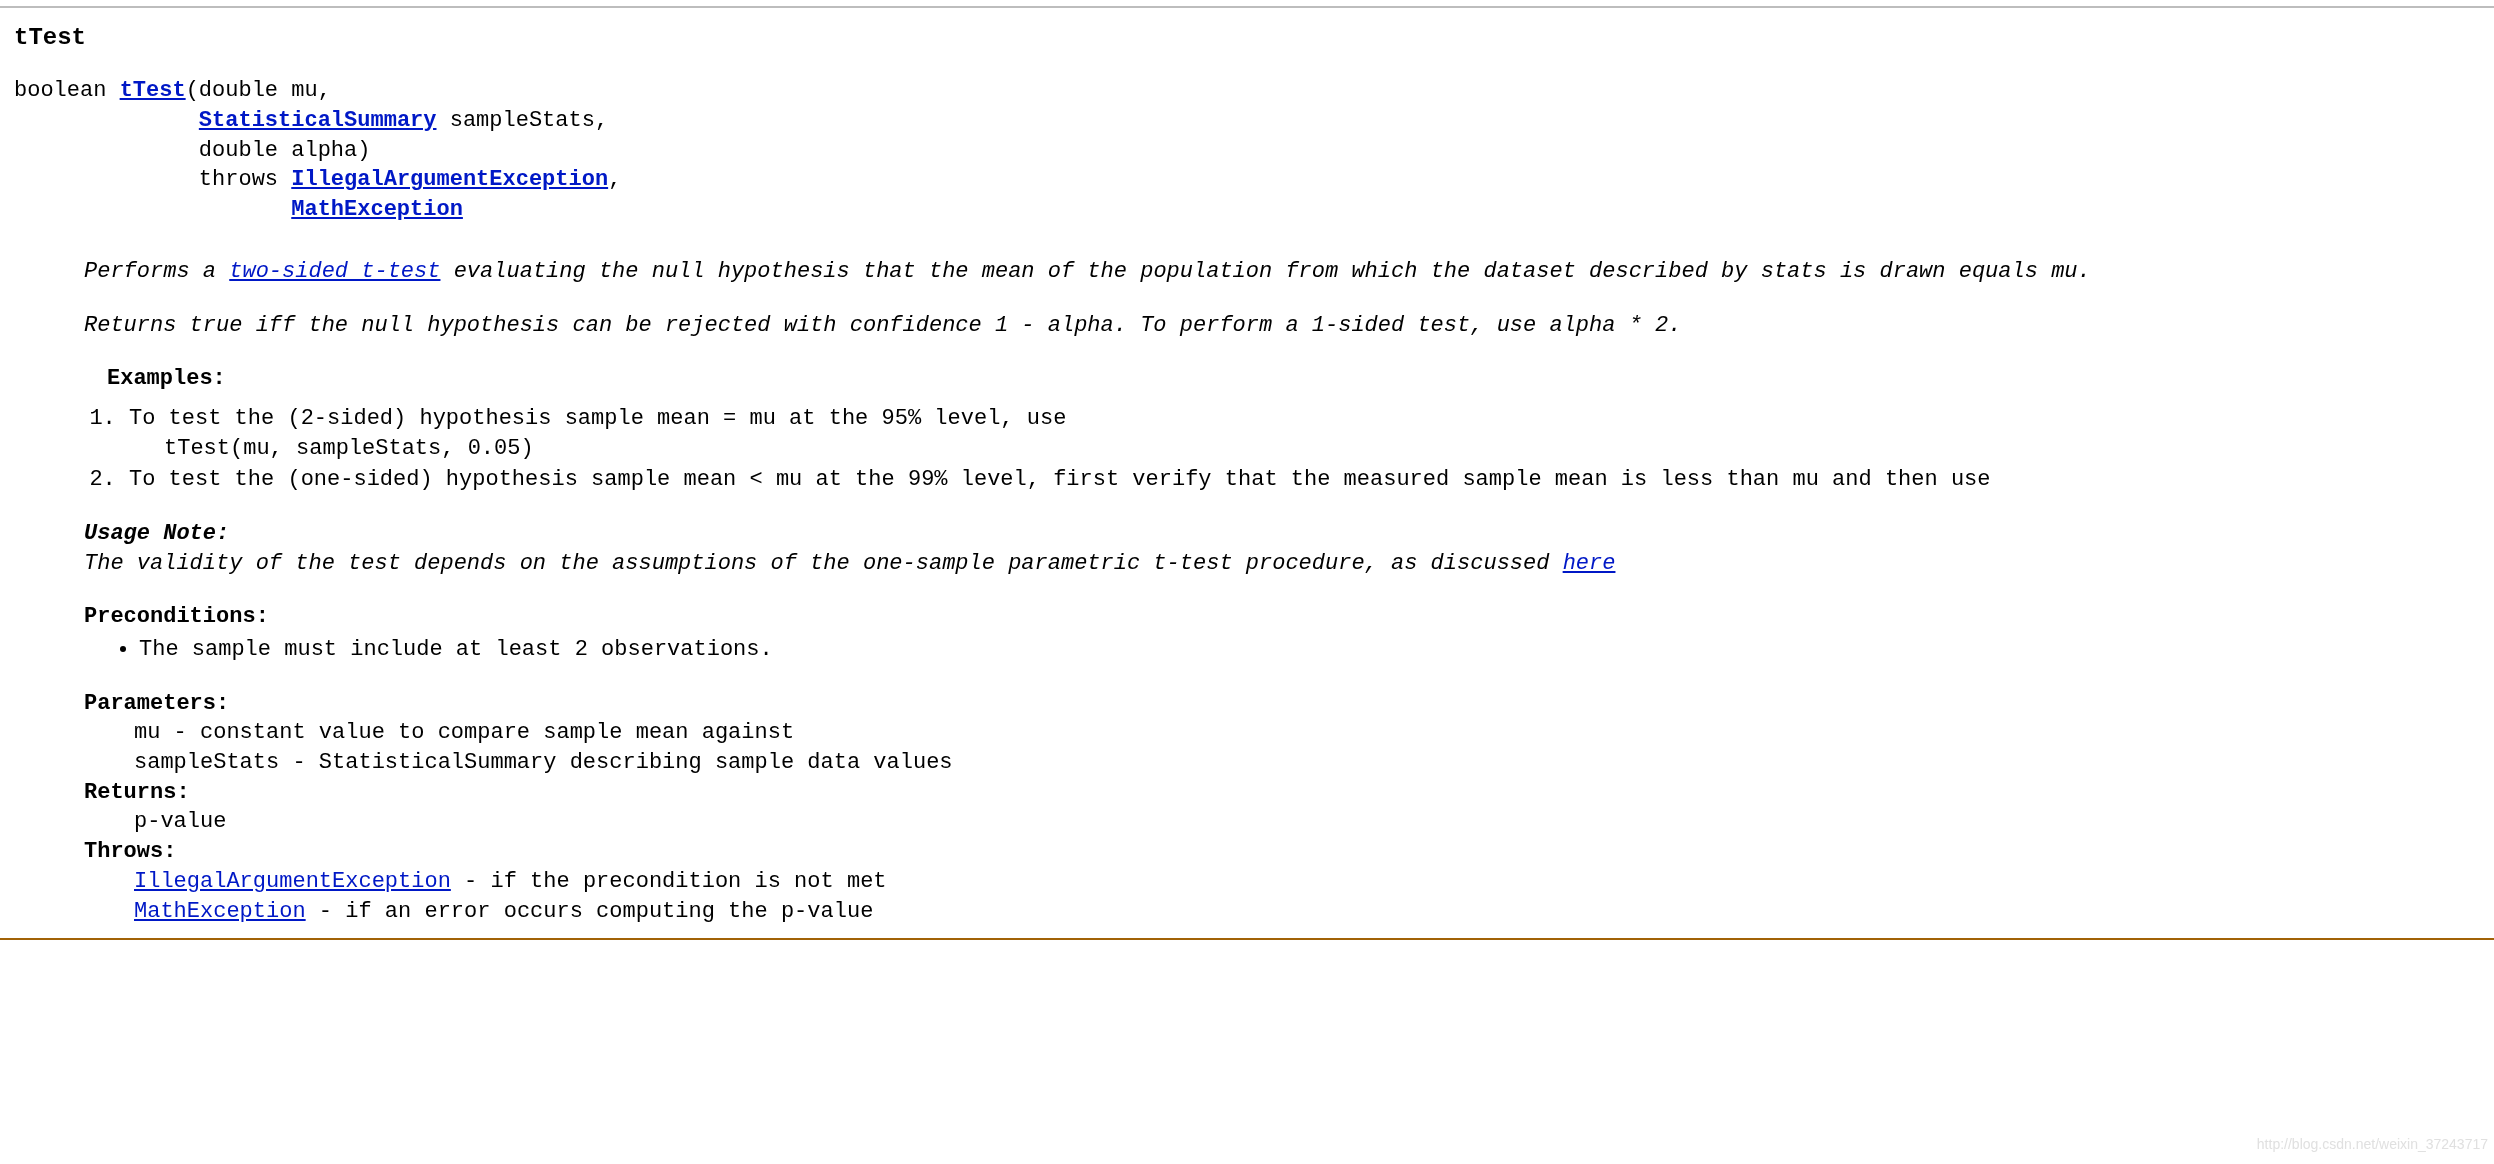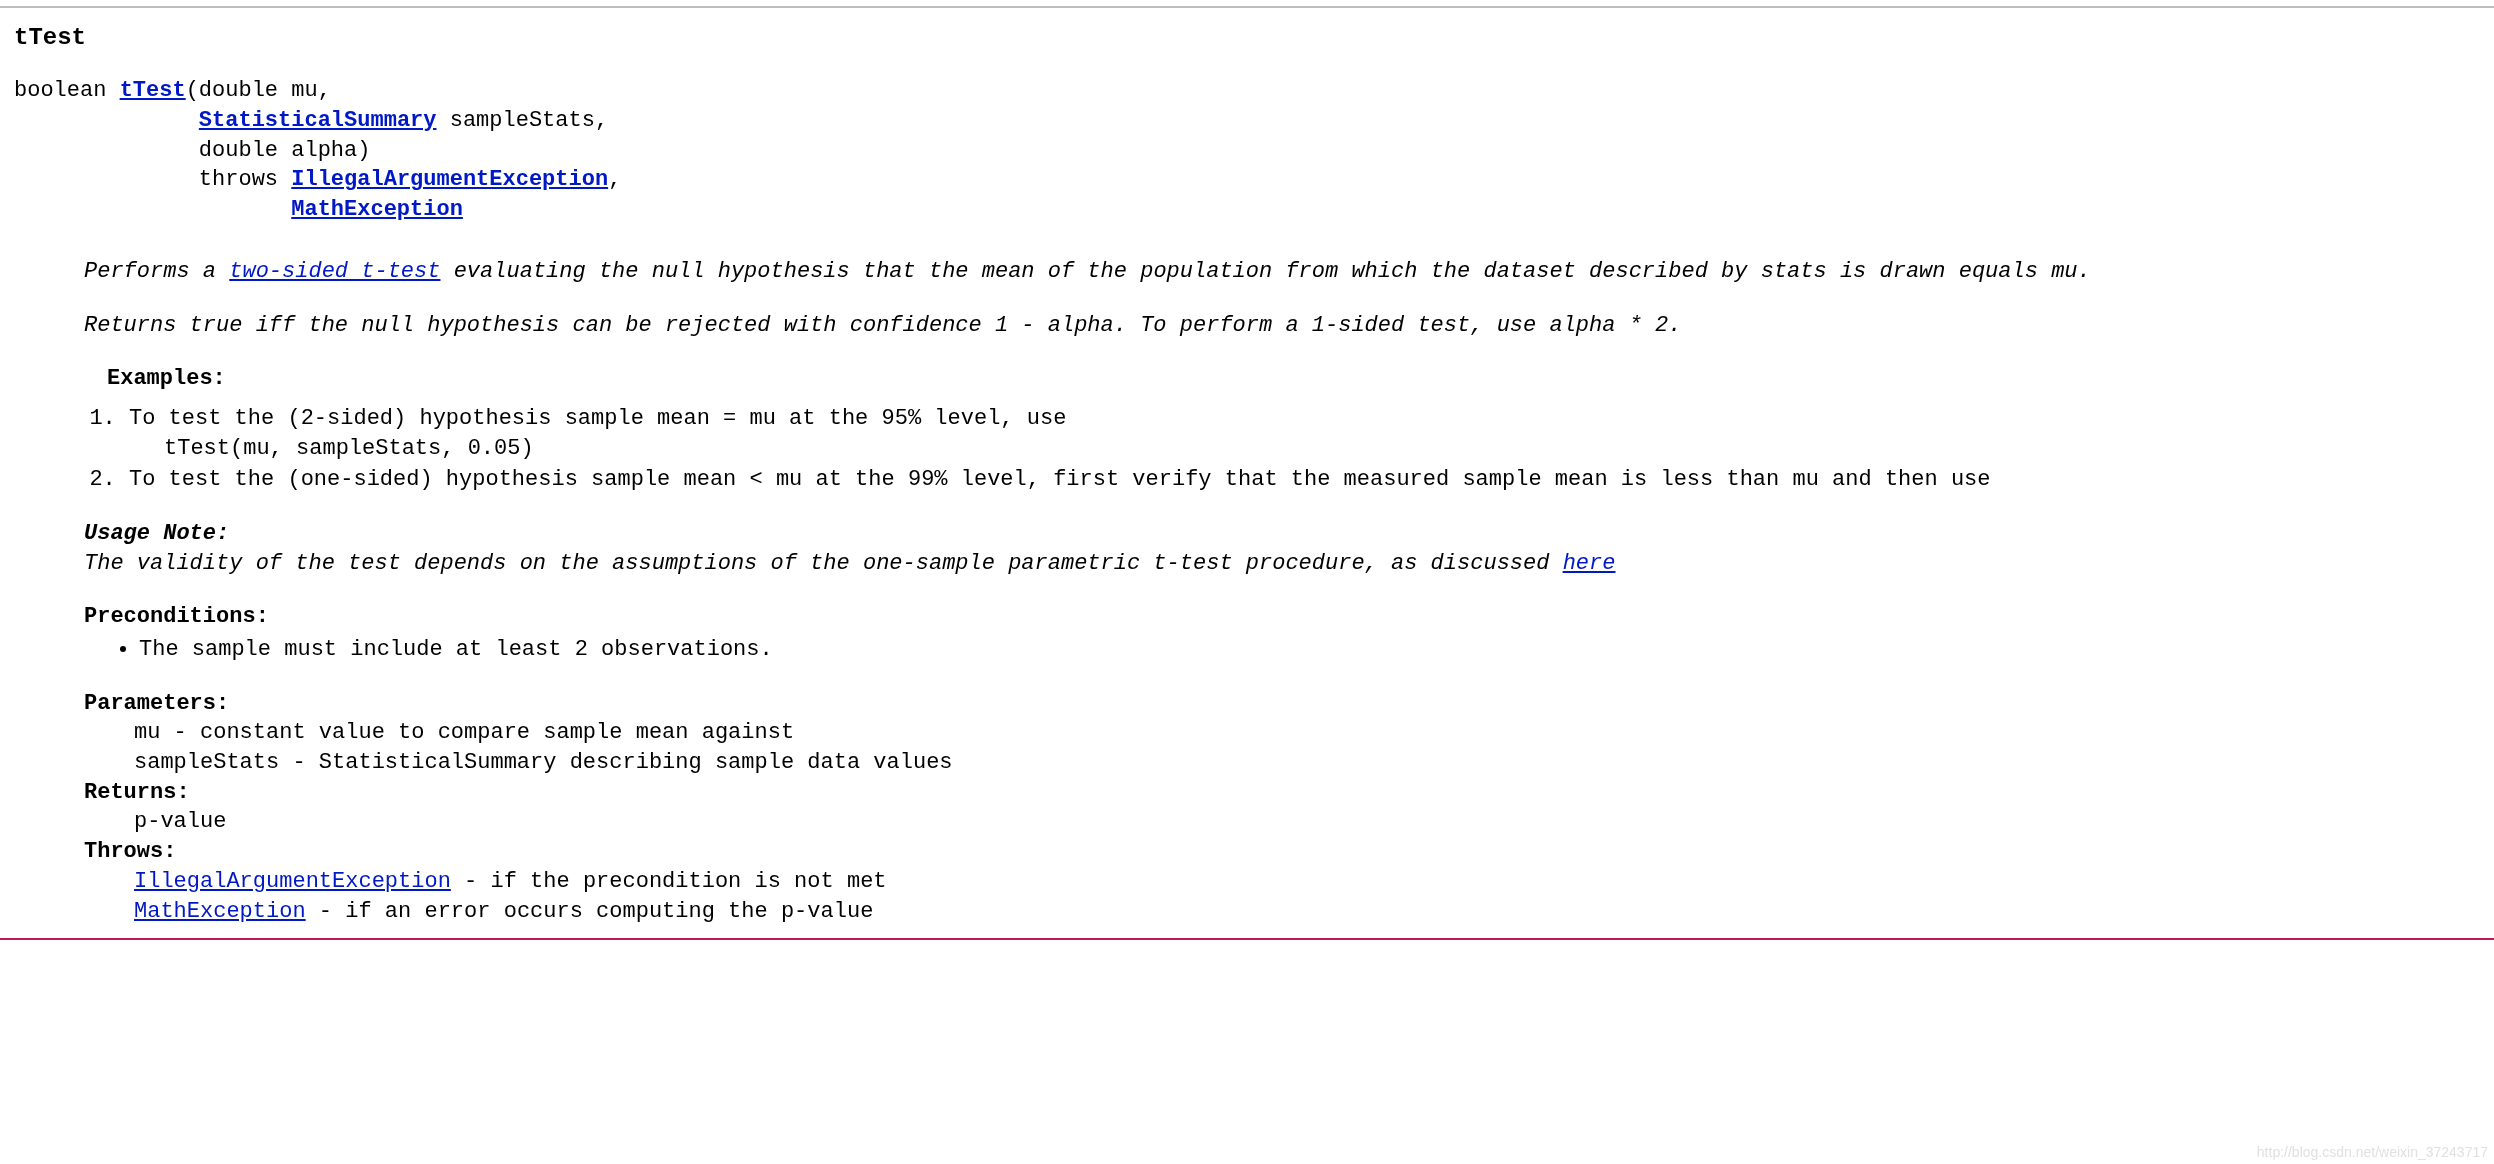--- a/index.html
+++ b/index.html
@@ -7,21 +7,21 @@
     font-size: 22px;
     line-height: 1.35;
     color: #000;
     background: #fff;
     margin: 0;
     padding: 0;
   }
   .container {
     padding: 8px 14px 12px 14px;
     border-top: 2px solid #bdbdbd;
-    border-bottom: 2px solid #be185d;
+    border-bottom: 2px solid #a16207;
     margin-top: 6px;
   }
   .method-title {
     font-weight: bold;
     font-size: 24px;
     margin: 6px 0 22px 0;
   }
   .sig {
     white-space: pre;
     margin-bottom: 32px;
@@ -45,21 +45,21 @@
   ul.precond {
     margin: 0 0 24px 0;
     padding-left: 55px;
     list-style-type: disc;
   }
   .dl { margin-bottom: 0; }
   .dl .dt { font-weight: bold; }
   .dl .dd { padding-left: 50px; }
   .watermark {
     position: fixed;
-    bottom: 2px;
+    bottom: 10px;
     right: 6px;
     color: #e0e0e0;
     font-family: sans-serif;
     font-size: 14px;
     pointer-events: none;
   }
 </style>
 </head>
 <body>
 

